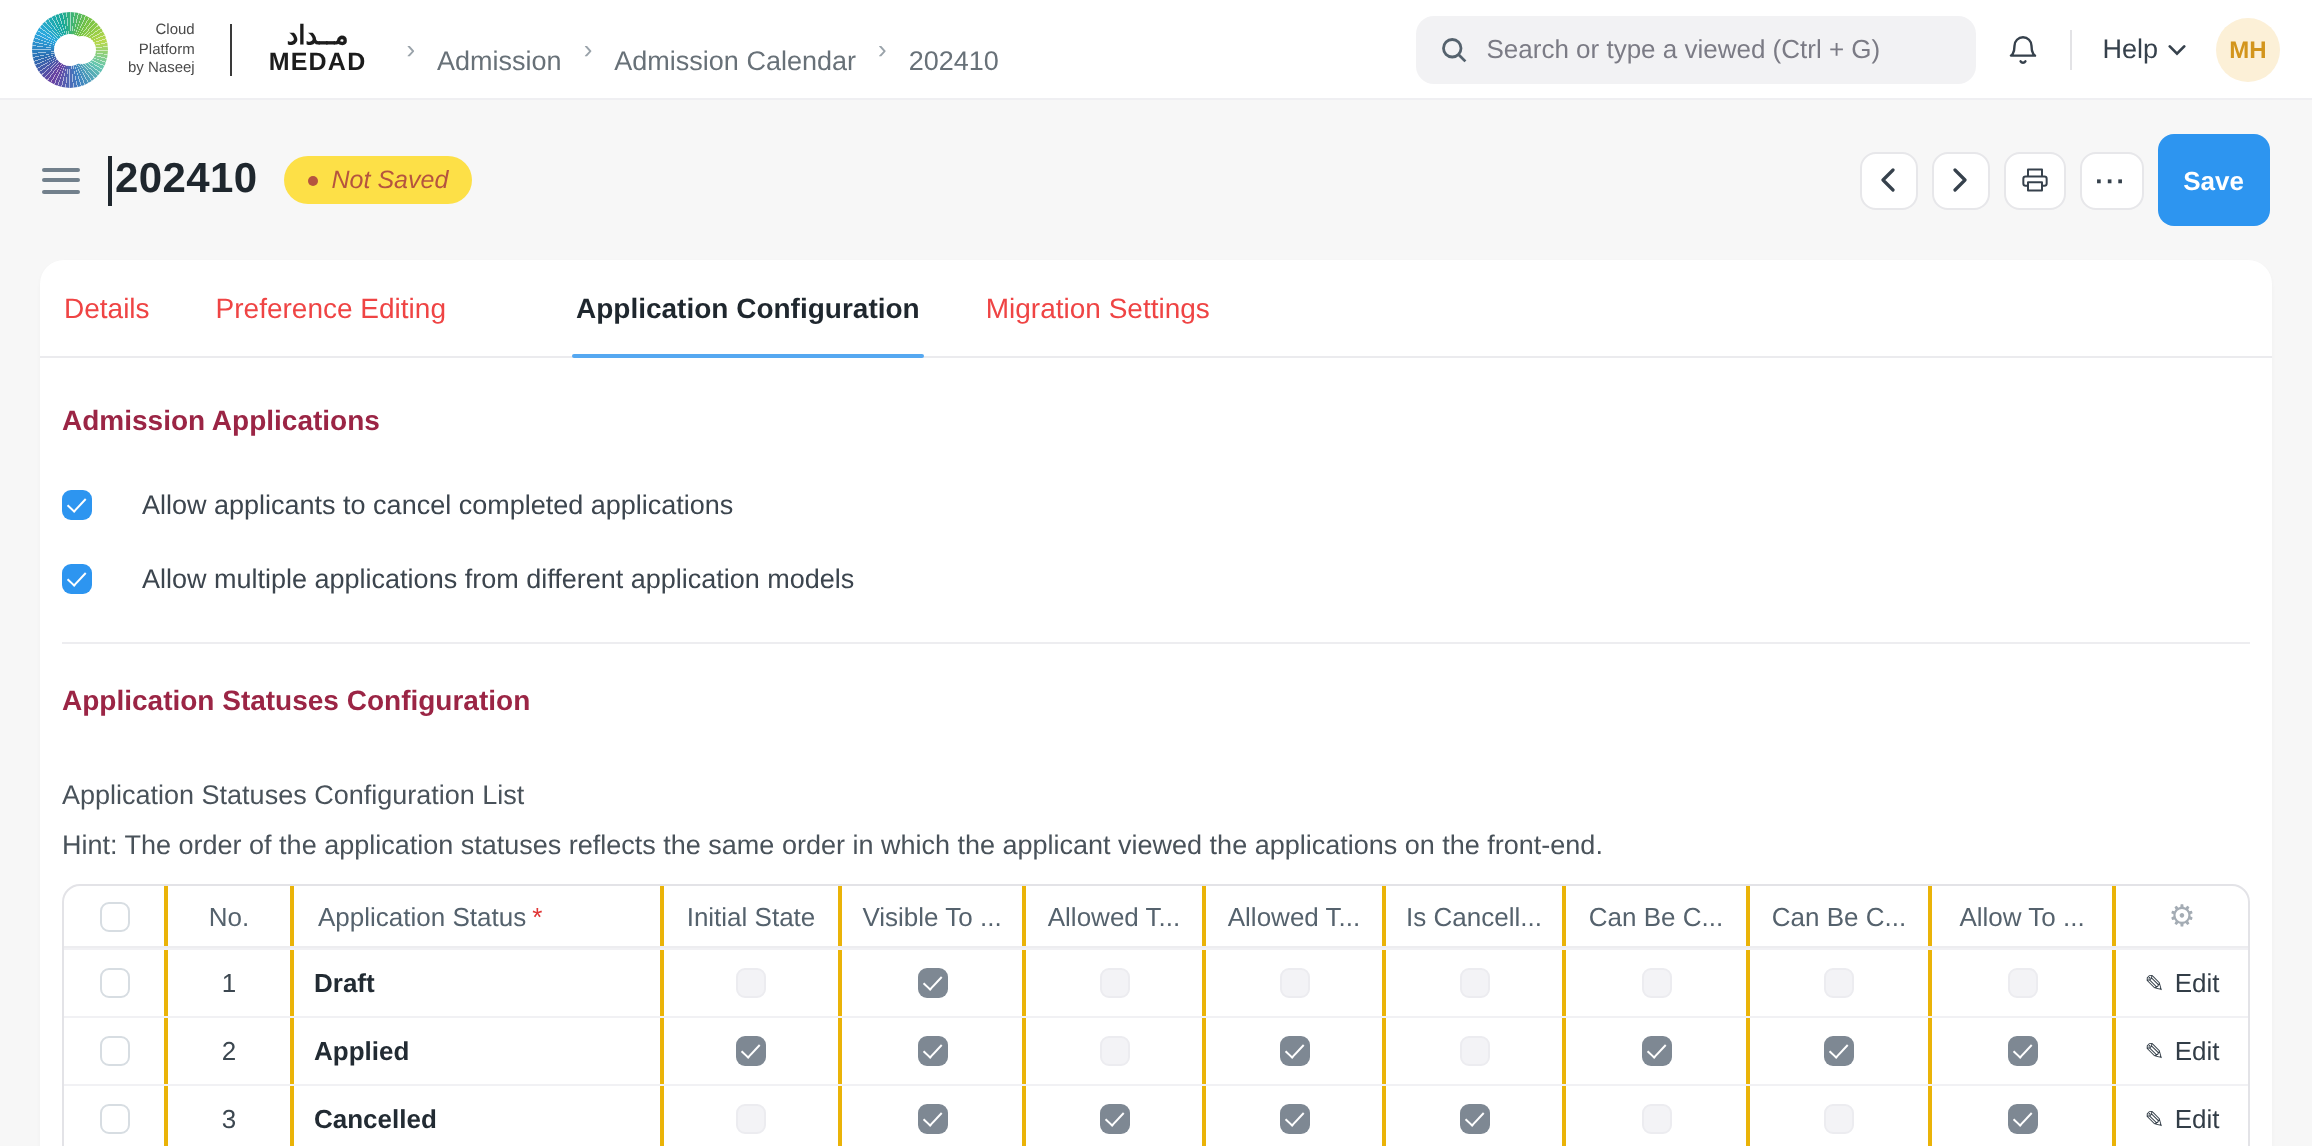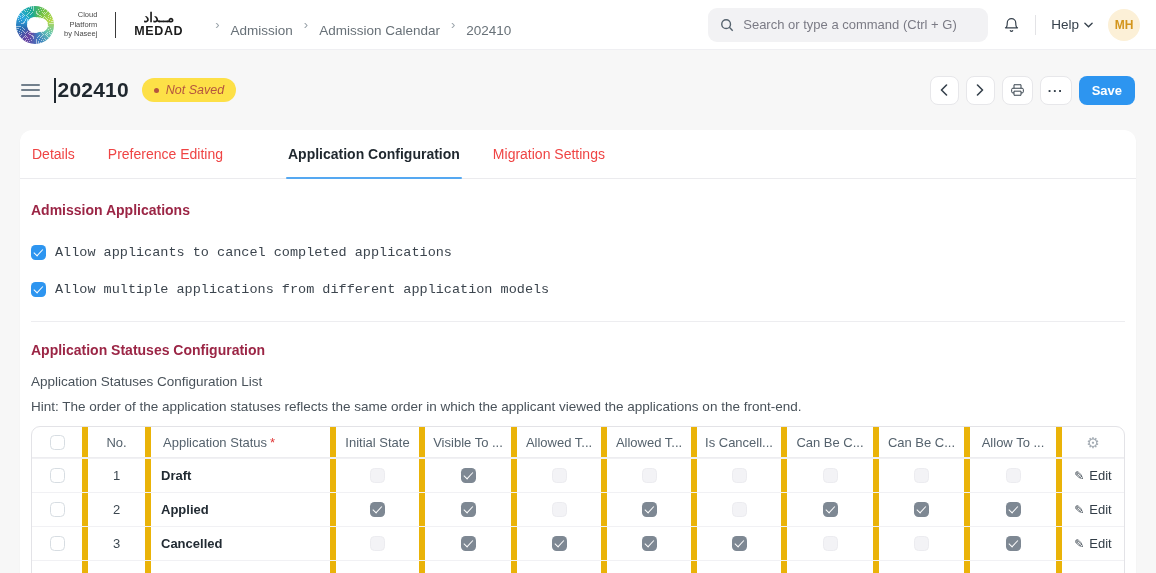--- a/index.html
+++ b/index.html
@@ -8,21 +8,21 @@
 
   
   .navbar { height:50px; background:#fff; border-bottom:1px solid #efeff2;
     display:flex; align-items:center; padding:0 16px; }
   .logo-burst { width:38px; height:38px; border-radius:50%; position:relative; flex:0 0 auto;
     background:conic-gradient(from 210deg,#6a3fa0,#2b6cb0,#2aa9e0,#18a999,#71c144,#b7d84b,#64c6b1,#3e7fc1,#6a3fa0);}
   .logo-burst::before { content:""; position:absolute; inset:0; border-radius:50%;
     background:repeating-conic-gradient(rgba(255,255,255,.55) 0deg 1.5deg, transparent 1.5deg 6deg); }
   .logo-burst::after { content:""; position:absolute; inset:11px; background:#fff; border-radius:50%;
     box-shadow:6px 0 0 -1px #fff; }
-  .brand { display:flex; align-items:center; gap:18px; margin-left:10px; margin-right:32px; }
+  .brand { display:flex; align-items:center; gap:18px; margin-left:10px; margin-right:20px; }
   .brand-small { font-size:7.5px; color:#4a4a4a; text-align:right; line-height:1.3; }
   .brand-divider { width:1px; height:26px; background:#3a3a3a; }
   .brand-medad { text-align:center; line-height:1.05; color:#1c1c1c; }
   .brand-ar { font-size:13px; font-weight:bold; }
   .brand-en { font-size:12.5px; font-weight:bold; letter-spacing:.6px; }
   .breadcrumb { display:flex; align-items:center; gap:11px; font-size:13.5px; color:#687178; }
   .crumb-sep { color:#9aa3aa; font-size:13px; }
   .crumb { cursor:pointer;margin-top:12px; }
   .nav-right { margin-left:auto; display:flex; align-items:center; gap:15px; }
   .search-pill { width:280px; height:34px; background:#f2f2f4; border-radius:9px;
@@ -40,56 +40,56 @@
   .title-wrap { display:flex; align-items:center; margin-left:14px; }
   .title-caret { width:1.5px; height:25px; background:#1f272e; margin-right:2px; }
   .page-title { font-size:21px; font-weight:bold; letter-spacing:.2px; }
   .badge { margin-left:13px; background:#fde047; color:#b5543f; font-size:12.5px;
     border-radius:999px; padding:5px 12px; display:flex; align-items:center; gap:7px;font-style:italic; }
   .badge::before { content:""; width:5px; height:5px; border-radius:50%; background:#b5543f; }
   .head-actions { margin-left:auto; display:flex; align-items:center; gap:7px; }
   .icon-btn { height:29px; min-width:29px; padding:0 7px; background:#fff; border:1px solid #e7e7ea;
     border-radius:8px; display:flex; align-items:center; justify-content:center; color:#36414c; cursor:pointer; }
   .icon-btn.dots { font-size:13px; font-weight:bold; color:#36414c; letter-spacing:1px; }
-  .save-btn { height:29px; background:#2d95f0; color:#fff; border:none; border-radius:8px;
+  .save-btn { height:46px; background:#2d95f0; color:#fff; border:none; border-radius:8px;
     font-size:13px; font-weight:bold; padding:0 13px; font-family:inherit; cursor:pointer; }
 
   
   .card { position:absolute; left:20px; right:20px; top:130px; height:460px;
     background:#fff; border-radius:12px; box-shadow:0 1px 2px rgba(0,0,0,.03); }
   .tabs { display:flex; gap:29px; padding:0 10px; height:49px; align-items:stretch;
     border-bottom:1px solid #ebebee; }
   .tab { font-size:14px; color:#ef4444; display:flex; align-items:center; position:relative;
     cursor:pointer; padding:0 2px; }
   .tab.active { font-weight:bold; color:#1f272e;margin-left:32px; }
   .tab.active::after { content:""; position:absolute; left:0; right:0; bottom:-1px;
     height:2px; background:#55a8f1; border-radius:2px; }
   .section { padding:0 11px; }
   .sec-heading { color:#9b2545; font-weight:bold; font-size:14px; }
   .h1 { margin-top:23px; }
-  .cb-row { display:flex; gap:9px; cursor:pointer;font-family:Liberation Mono, monospace; }
+  .cb-row { display:flex; gap:25px; cursor:pointer; }
   .cb-row .lbl { font-size:13.5px; color:#3c454e; }
   .cb { width:15px; height:15px; border-radius:4.5px; position:relative; flex:0 0 auto; }
   .cb.on-blue { background:#2d95f0; }
   .cb.on-gray { background:#7e8893; }
   .cb.on-blue::after, .cb.on-gray::after { content:""; position:absolute; left:5px; top:2.2px;
     width:4px; height:7.5px; border-right:1.8px solid #fff; border-bottom:1.8px solid #fff;
     transform:rotate(43deg); }
   .cb.off { background:#f3f3f6; border:1px solid #ececf0; }
   .cb.select { background:#fff; border:1px solid #d7dde2; cursor:pointer; }
   .divider { border-top:1px solid #ededf0; margin-top:24px; }
   .list-label, .hint { font-size:13.5px; color:#49525a; }
 
   
   .s-table { margin-top:12px; border:1px solid #e3e3e7; border-radius:9px; overflow:hidden;
     font-size:13px; background:#fff; }
   .s-grid { display:grid;
     grid-template-columns:50px 63px 185px 89px 92px 90px 90px 90px 92px 91px 92px 1fr; }
   .s-cell { display:flex; align-items:center; justify-content:center; height:33px;
-    border-left:6px solid #eab308; color:#3c4750; }
+    border-left:2px solid #eab308; color:#3c4750; }
   .s-cell:first-child { border-left:none; }
   .s-head .s-cell { height:30px; color:#55626d; }
   .s-head { border-bottom:1px solid #ededf0; }
   .s-row { border-top:1px solid #f1f1f4; }
   .s-row:first-of-type { border-top:none; }
   .s-cell.status { justify-content:flex-start; padding-left:10px; font-weight:bold; color:#222b33; }
   .s-cell.head-status { justify-content:flex-start; padding-left:12px; gap:3px; }
   .req { color:#e03636; }
   .gear { color:#a4acb4; font-size:15px; line-height:1; cursor:pointer; }
   .edit-link { display:flex; align-items:center; gap:5px; color:#323d47; cursor:pointer; }
@@ -122,21 +122,21 @@
       <span class="crumb">202410</span>
     </div>
   <div class="nav-right">
     <div class="search-pill">
       <span class="nav-icon">
         <svg width="14" height="14" viewBox="0 0 16 16" fill="none" stroke="#55626d" stroke-width="1.6">
           <circle cx="7" cy="7" r="5"></circle>
             <line x1="10.7" y1="10.7" x2="14.5" y2="14.5"></line>
         </svg>
       </span>
-      <span>Search or type a command (Ctrl + G)</span>
+      <span>Search or type a viewed (Ctrl + G)</span>
     </div>
     <span class="nav-icon" style="cursor:pointer">
       <svg width="17" height="18" viewBox="0 0 24 24" fill="none" stroke="#36414c" stroke-width="1.7" stroke-linecap="round" stroke-linejoin="round">
         <path d="M18 9a6 6 0 1 0-12 0c0 6-2.5 7-2.5 7h17S18 15 18 9"></path>
         <path d="M10.3 20a2 2 0 0 0 3.4 0"></path>
       </svg>
     </span>
     <div class="nav-divider"></div>
     <div class="help">
       <span>Help</span>
@@ -200,21 +200,21 @@
           <span class="lbl">Allow applicants to cancel completed applications</span>
         </div>
         <div class="cb-row" style="margin-top: 22px;">
           <span class="cb on-blue"></span>
           <span class="lbl">Allow multiple applications from different application models</span>
         </div>
       </div>
     <div class="divider"></div>
 
     <div class="sec-heading" style="margin-top:20px">Application Statuses Configuration</div>
-    <div class="list-label" style="margin-top:16px">Application Statuses Configuration List</div>
+    <div class="list-label" style="margin-top:32px">Application Statuses Configuration List</div>
     <div class="hint" style="margin-top:10px">Hint: The order of the application statuses reflects the same order in which the applicant viewed the applications on the front-end.</div>
 
     <div class="s-table" id="s-table">
         <div class="s-grid s-head">
           <div class="s-cell">
             <span class="cb select"></span>
           </div>
           <div class="s-cell">
             <span>No.</span>
           </div>

